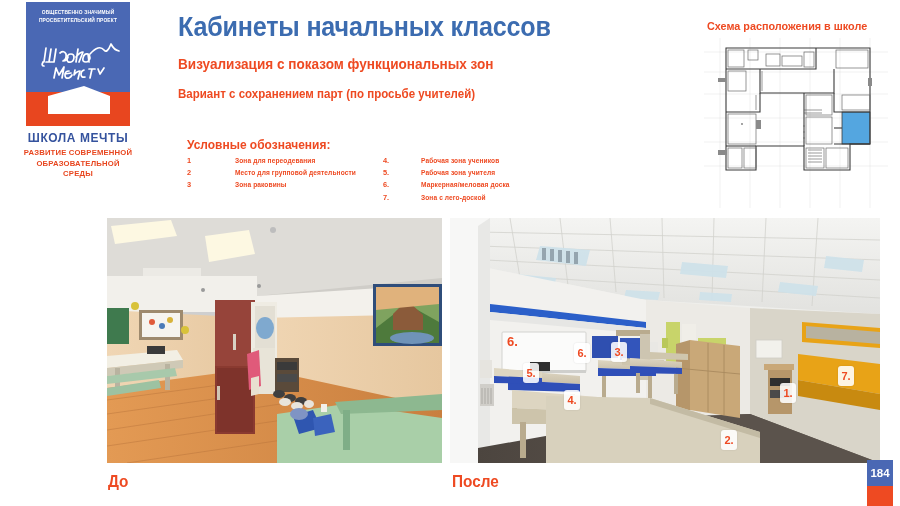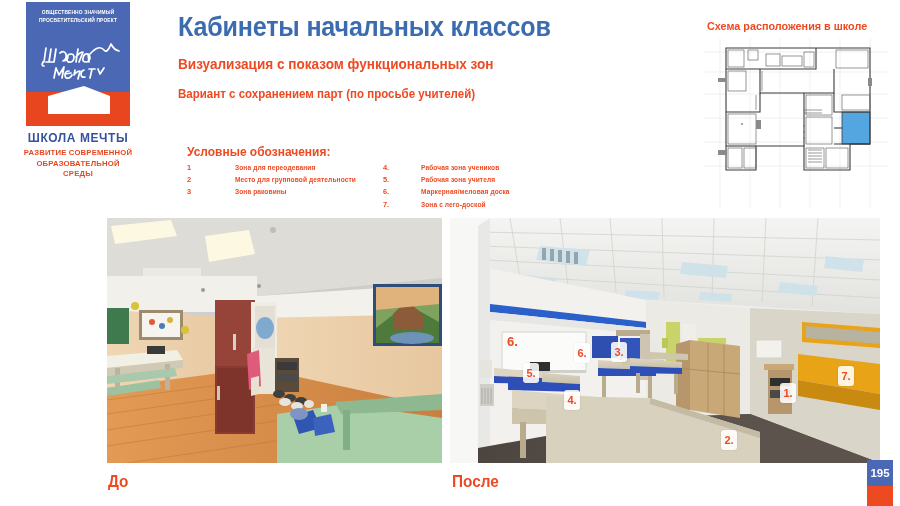--- a/index.html
+++ b/index.html
@@ -126,21 +126,21 @@
     font-weight: bold;
     transform: scaleX(0.93);
     transform-origin: left top;
     white-space: nowrap;
   }
 
   
   .legend {
     position: absolute;
     left: 187px;
-    top: 145px;
+    top: 138px;
     width: 360px;
   }
   .legend-title {
     color: #ee4a22;
     font-size: 12.6px;
     font-weight: bold;
     transform: scaleX(0.95);
     transform-origin: left top;
     white-space: nowrap;
   }
@@ -696,17 +696,17 @@
     <div class="marker" style="left: 114px; top: 172px; width: 16px; height: 20px;">4.</div>
     <div class="marker" style="left: 271px; top: 212px; width: 16px; height: 20px;">2.</div>
     <div class="marker" style="left: 330px; top: 165px; width: 16px; height: 20px;">1.</div>
     <div class="marker" style="left: 388px; top: 148px; width: 16px; height: 20px;">7.</div>
   </div>
 
   <div class="caption caption-before">До</div>
   <div class="caption caption-after">После</div>
 
   <div class="page-badge">
-    <div class="top">195</div>
+    <div class="top">184</div>
     <div class="bottom"></div>
   </div>
 
 </div>
 
 </body></html>

